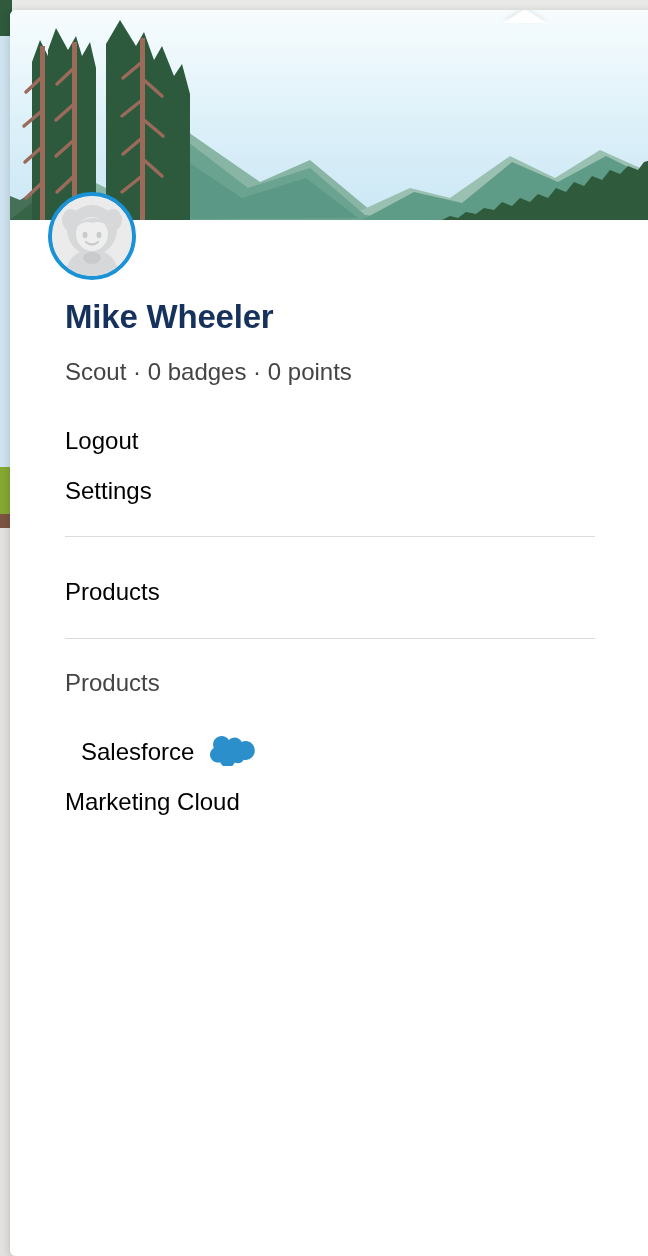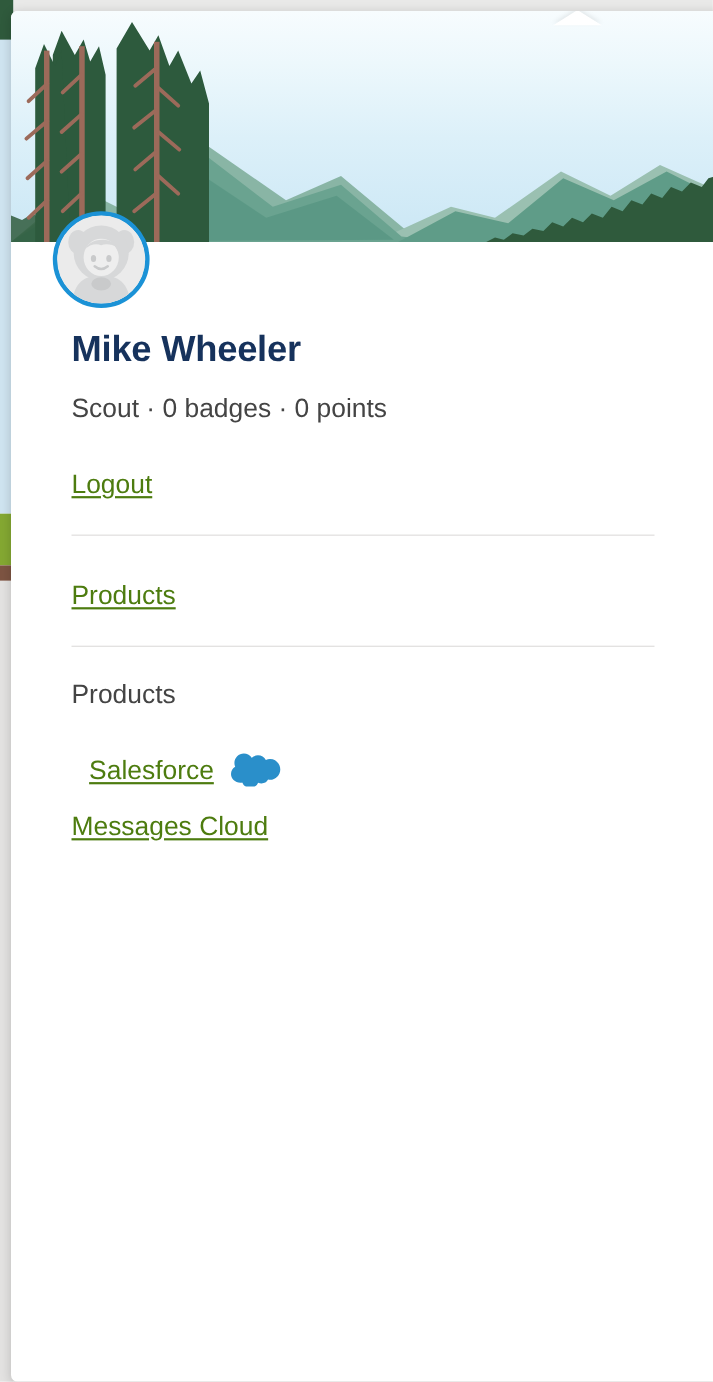--- a/index.html
+++ b/index.html
@@ -85,22 +85,21 @@
     font-size:24px; color:#444444; font-weight:normal;
   }
 
   .link-group { margin-top:28px; }
   .nav-link {
     display:block;
     margin:0 0 0 55px;
     padding:14px 0 11px 0;
     width:fit-content;
     font-size:24px;
-    color:#4d7c0f;
-    text-decoration:underline;
+    color:#000000;
     text-underline-offset:3px;
     cursor:pointer;
     line-height:1.05;
   }
 
   .divider {
     height:1px;
     background:#dddbda;
     margin:22px 0 0 55px;
     width:530px;
@@ -207,20 +206,21 @@
     </svg>
   </div>
 
   <div id="body">
 
     <div class="name">Mike Wheeler</div>
     <div class="meta">Scout · 0 badges · 0 points</div>
 
     <div class="link-group">
       <a class="nav-link">Logout</a>
+      <a class="nav-link">Settings</a>
     </div>
 
     <div class="divider"></div>
 
     <div class="link-group">
       <a class="nav-link">Products</a>
     </div>
 
     <div class="divider"></div>
 
@@ -228,17 +228,17 @@
 
     <div class="link-group">
       <div class="prod-row">
         <a class="nav-link">Salesforce</a>
         <span class="cloud-icon">
           <svg width="46" height="32" viewBox="0 0 46 32">
             <path d="M18.6 6.2a8.1 8.1 0 0 1 5.9-2.6c3.1 0 5.8 1.7 7.2 4.3a9.3 9.3 0 0 1 3.8-.8c5.1 0 9.3 4.2 9.3 9.4s-4.2 9.4-9.3 9.4c-.6 0-1.2-.1-1.8-.2a6.8 6.8 0 0 1-6 3.5 6.7 6.7 0 0 1-3-.7 7.8 7.8 0 0 1-7.2 4.8 7.8 7.8 0 0 1-7.3-5 7.3 7.3 0 0 1-1.5.2C3.4 28.5 0 25 0 20.7c0-2.9 1.5-5.4 3.8-6.7a8.5 8.5 0 0 1-.7-3.4C3.1 5.8 7 2 11.7 2c2.8 0 5.3 1.3 6.9 3.4z" fill="#2a8fca"></path>
           </svg>
         </span>
       </div>
-      <a class="nav-link">Messages Cloud</a>
+      <a class="nav-link">Marketing Cloud</a>
     </div>
 
   </div>
 </div>
 
 </body></html>

